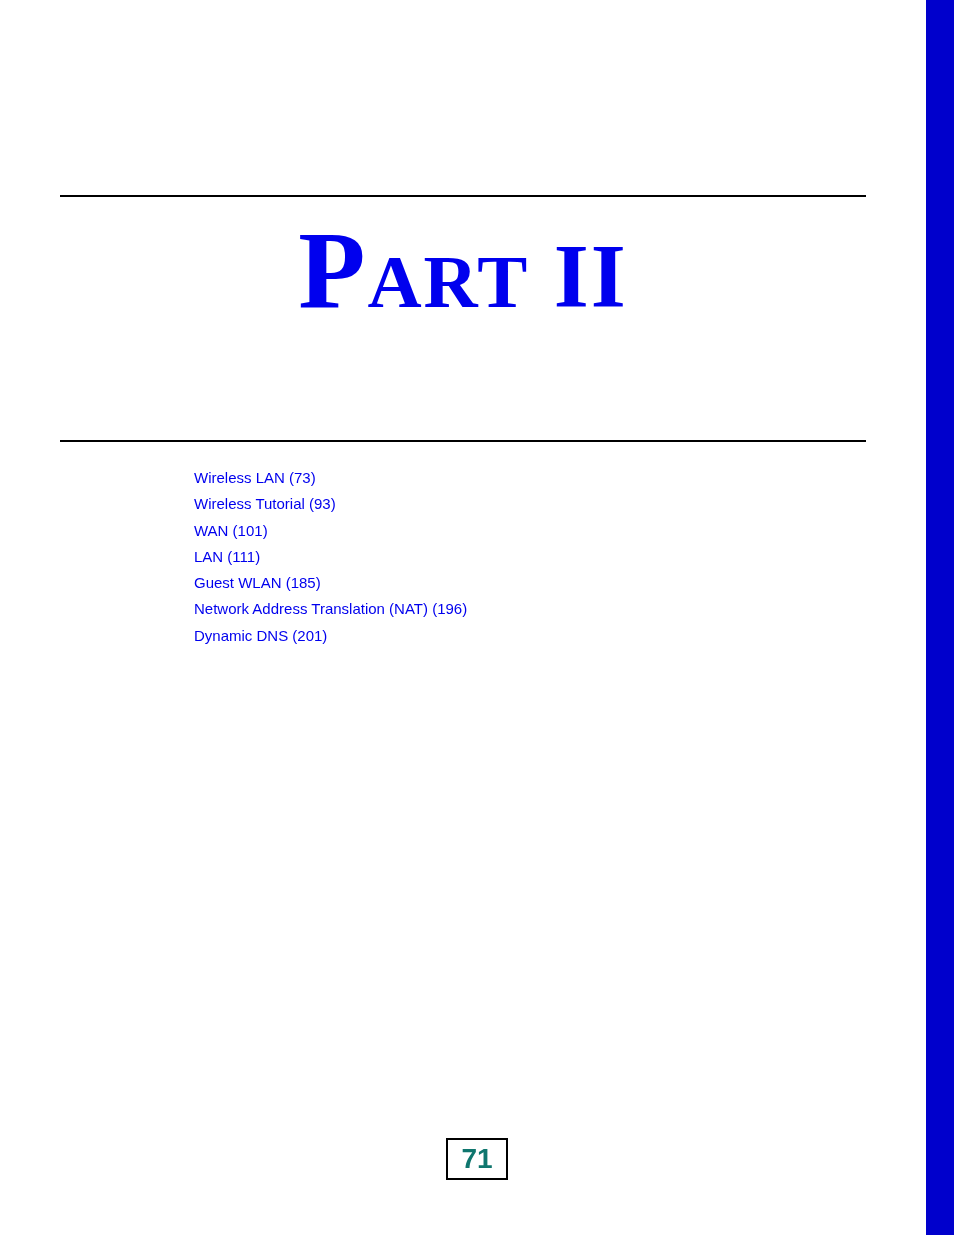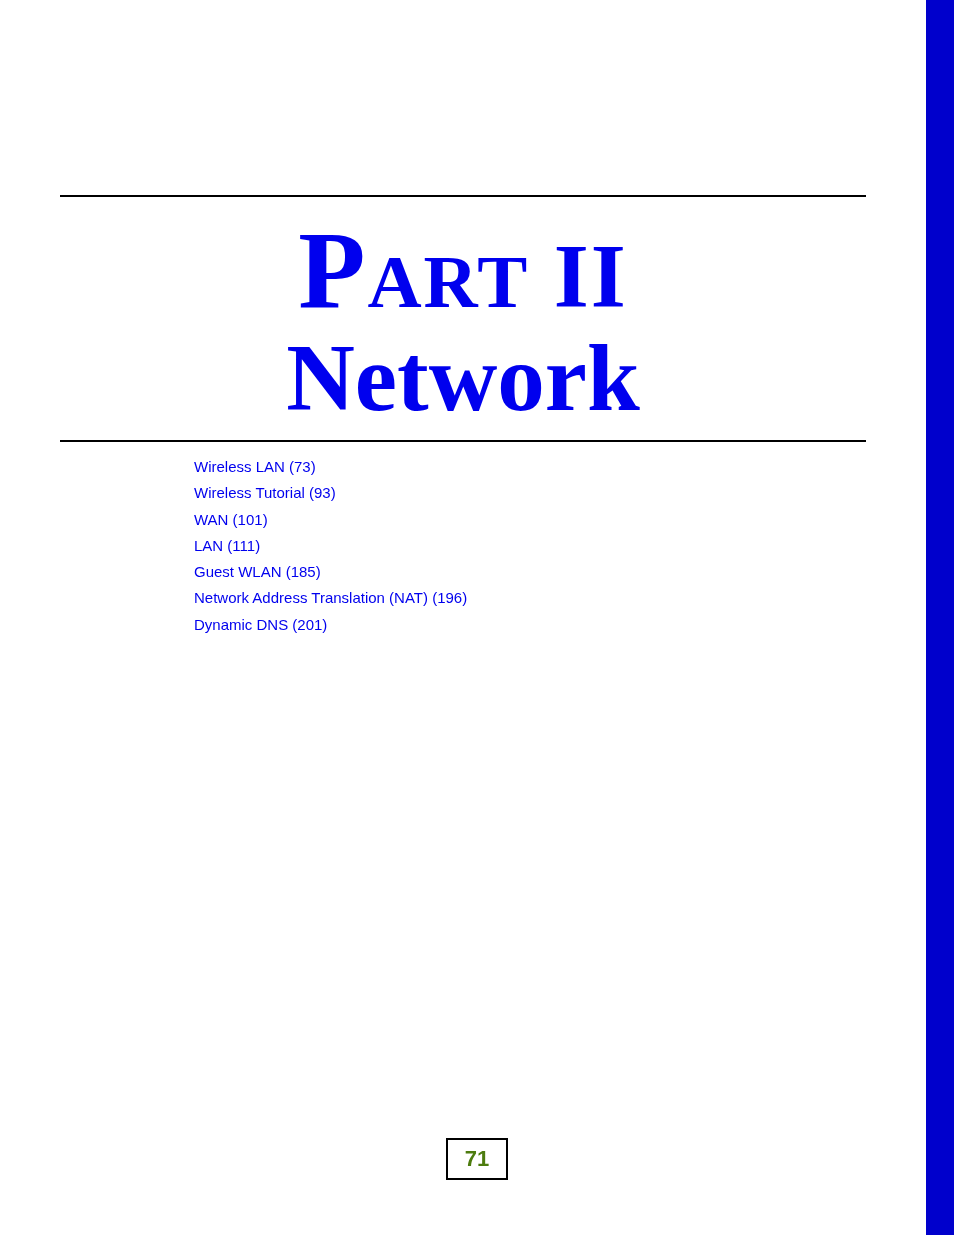--- a/index.html
+++ b/index.html
@@ -77,21 +77,21 @@
     .network-title {
       font-size: 95px;
       font-weight: bold;
       color: #0000ee;
       font-family: Georgia, 'Times New Roman', serif;
       line-height: 1.0;
     }
 
     .toc-section {
       position: absolute;
-      top: 454px;
+      top: 465px;
       left: 194px;
     }
 
     .toc-item {
       color: #0000ee;
       font-size: 15px;
       font-family: Arial, Helvetica, sans-serif;
       line-height: 1.75;
       display: block;
     }
@@ -103,42 +103,41 @@
       transform: translateX(-50%);
       width: 62px;
       height: 42px;
       border: 2px solid #000;
       display: flex;
       align-items: center;
       justify-content: center;
     }
 
     .page-number {
-      font-size: 22px;
+      font-size: 28px;
       font-weight: bold;
       font-family: Arial, Helvetica, sans-serif;
-      color: #4d7c0f;
+      color: #0f766e;
     }
   </style>
 </head>
 <body>
 
 <div class="page-container">
 
   <div class="right-bar"></div>
 
   <div class="top-rule"></div>
 
   <div class="part-title">
     <div>
       <span class="part-label">
         <span class="first-letter">P</span><span class="part-rest-letters" style="font-size:75px; font-weight:bold; color:#0000ee; text-transform:uppercase; font-family: Georgia, 'Times New Roman', serif;">art</span>&nbsp;<span style="font-size:90px; font-weight:bold; color:#0000ee; font-family: Georgia, 'Times New Roman', serif;">II</span>
       </span>
     </div>
-    <div class="network-title">Network</div>
   </div>
 
   <div class="bottom-rule"></div>
 
   <div class="toc-section">
     <span class="toc-item">Wireless LAN  (73)</span>
     <span class="toc-item">Wireless Tutorial  (93)</span>
     <span class="toc-item">WAN  (101)</span>
     <span class="toc-item">LAN  (111)</span>
     <span class="toc-item">Guest WLAN  (185)</span>

